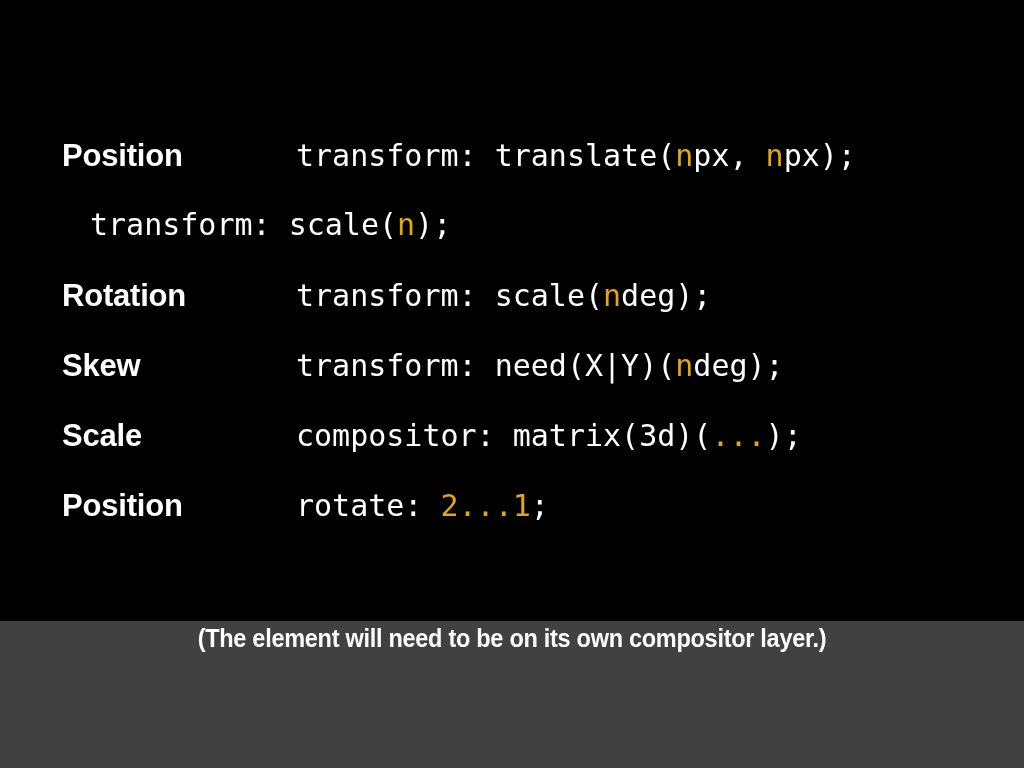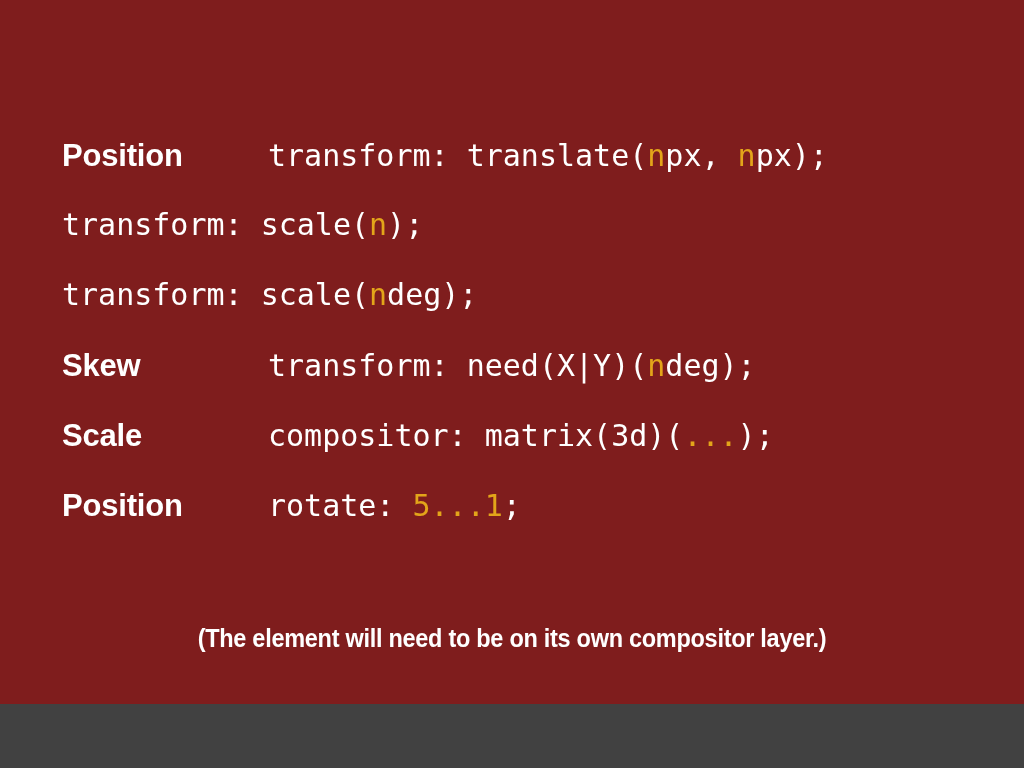--- a/index.html
+++ b/index.html
@@ -12,22 +12,22 @@
     height: 768px;
     overflow: hidden;
     background: #414141;
     font-family: "Liberation Sans", sans-serif;
     -webkit-font-smoothing: antialiased;
   }
 
   .slide {
     position: relative;
     width: 1024px;
-    height: 704px;
-    background: #7f1d1d;
+    height: 621px;
+    background: #000000;
     box-sizing: border-box;
   }
 
   
   .rows {
     position: absolute;
     left: 62px;
     top: 140px;
     width: 920px;
   }
@@ -50,20 +50,21 @@
   }
 
   .row-code {
     flex: 1 1 auto;
     font-family: "DejaVu Sans Mono", "Liberation Mono", monospace;
     font-size: 30px;
     line-height: 1;
     color: #ffffff;
     white-space: pre;
     letter-spacing: 0px;
+    margin-left: 28px;
   }
 
   .row-code .hl {
     color: #e3a51a;
   }
 
   
   .footnote {
     position: absolute;
     left: 0;
@@ -87,31 +88,32 @@
   <div class="rows">
 
   <div class="row">
         <div class="row-label">Position</div>
         <div class="row-code"><span>transform: translate(</span><span class="hl">n</span><span>px, </span><span class="hl">n</span><span>px);</span></div>
       </div>
       <div class="row">
         <div class="row-code"><span>transform: scale(</span><span class="hl">n</span><span>);</span></div>
       </div>
       <div class="row">
+        <div class="row-label">Rotation</div>
         <div class="row-code"><span>transform: scale(</span><span class="hl">n</span><span>deg);</span></div>
       </div>
       <div class="row">
         <div class="row-label">Skew</div>
         <div class="row-code"><span>transform: need(X|Y)(</span><span class="hl">n</span><span>deg);</span></div>
       </div>
       <div class="row">
         <div class="row-label">Scale</div>
         <div class="row-code"><span>compositor: matrix(3d)(</span><span class="hl">...</span><span>);</span></div>
       </div>
       <div class="row">
         <div class="row-label">Position</div>
-        <div class="row-code"><span>rotate: </span><span class="hl">5...1</span><span>;</span></div>
+        <div class="row-code"><span>rotate: </span><span class="hl">2...1</span><span>;</span></div>
       </div>
     </div>
 
   <div class="footnote">(The element will need to be on its own compositor layer.)</div>
 
 </div>
 
 </body></html>

